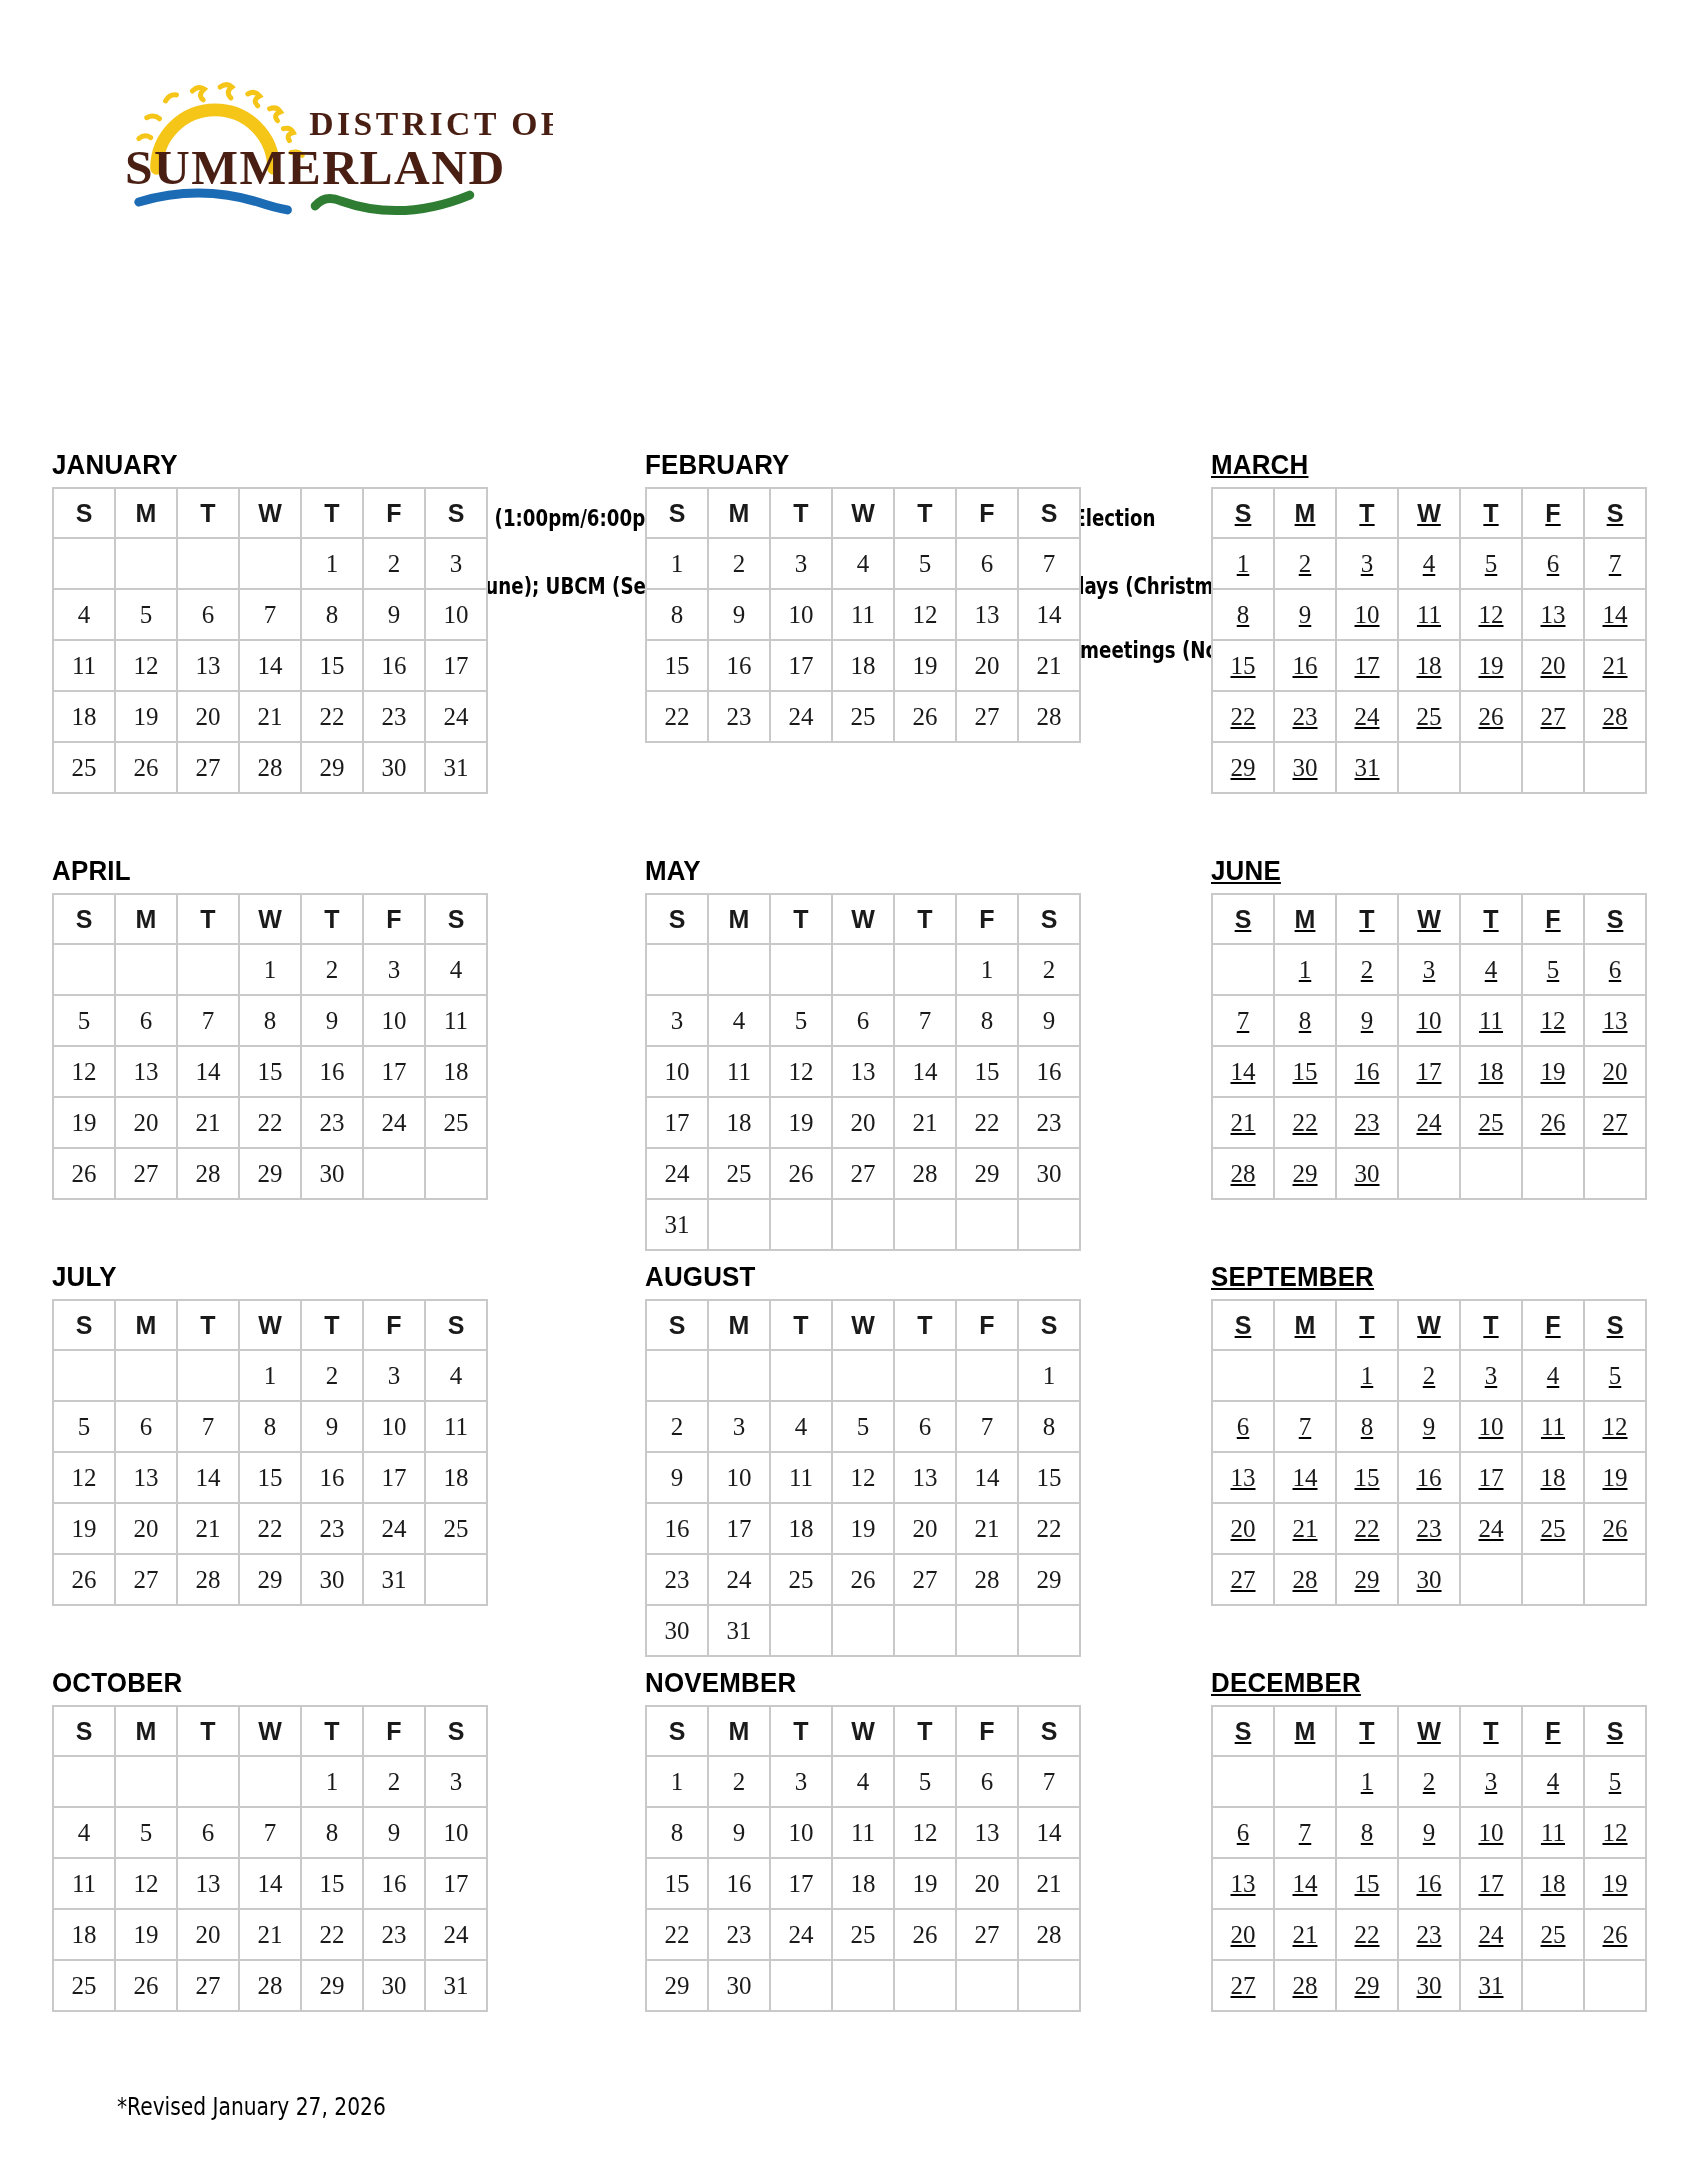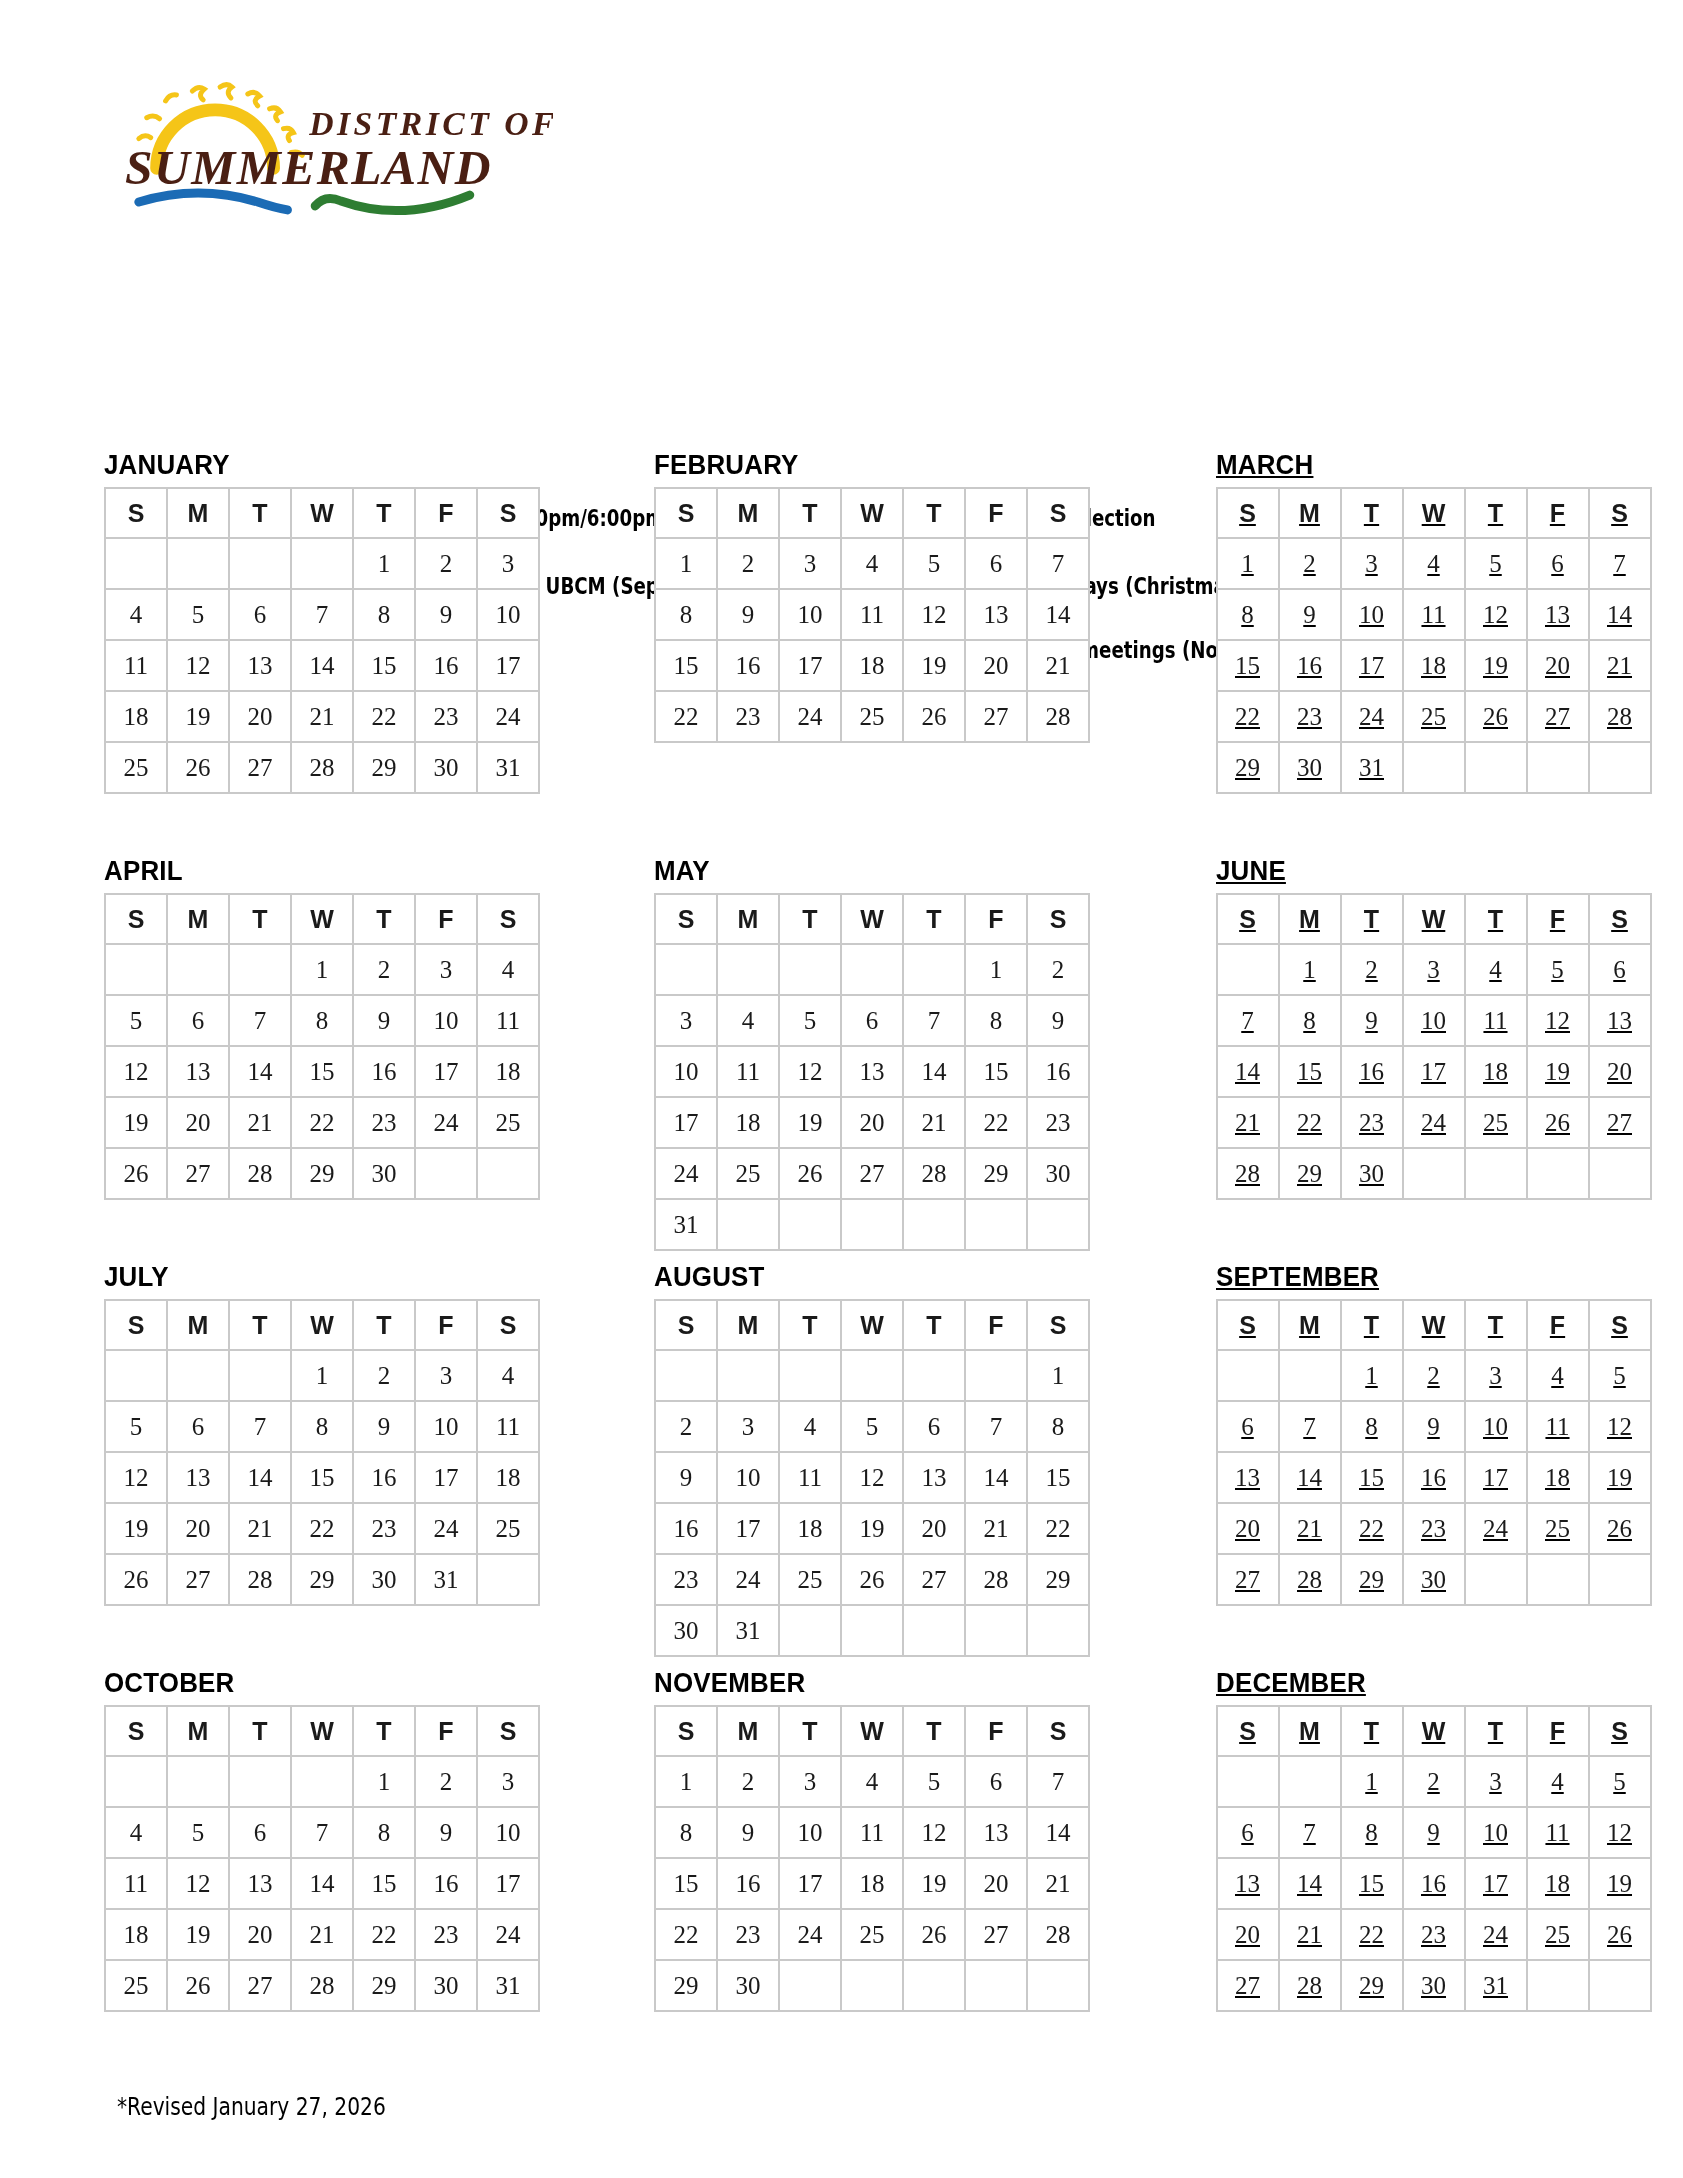--- a/index.html
+++ b/index.html
@@ -7,21 +7,21 @@
   body {
     width:1683px; height:2178px;
     background:#ffffff;
     font-family:"Liberation Sans", sans-serif;
     color:#000;
     position:relative;
     overflow:hidden;
   }
 
   
-  .header { position:relative; height:228px;font-style:italic; }
+  .header { position:relative; height:228px; }
 
   .logo { position:absolute; left:117px; top:77px; width:436px; height:139px; }
   .logo svg { display:block; }
 
   .title-block {
     position:absolute; right:79px; top:99px;
     text-align:right;
     font-family:"DejaVu Sans Condensed","Liberation Sans Narrow","Liberation Sans", sans-serif;
     font-stretch:condensed;
     font-weight:400;
@@ -59,21 +59,21 @@
   
   .cal-grid {
     position:absolute;
     left:0; top:450px;
     width:1683px;
     display:grid;
     grid-template-columns:repeat(3, 1fr);
     row-gap:0px;
   }
   .month {
-    padding-left:104px;
+    padding-left:52px;
     padding-right:30px;
     margin-bottom:10px;
     height:396px;
   }
   .month.col2 { padding-left:84px; }
   .month.col3 { padding-left:89px;text-decoration:underline; }
 
   .month-name {
     font-size:27px;
     font-weight:bold;

